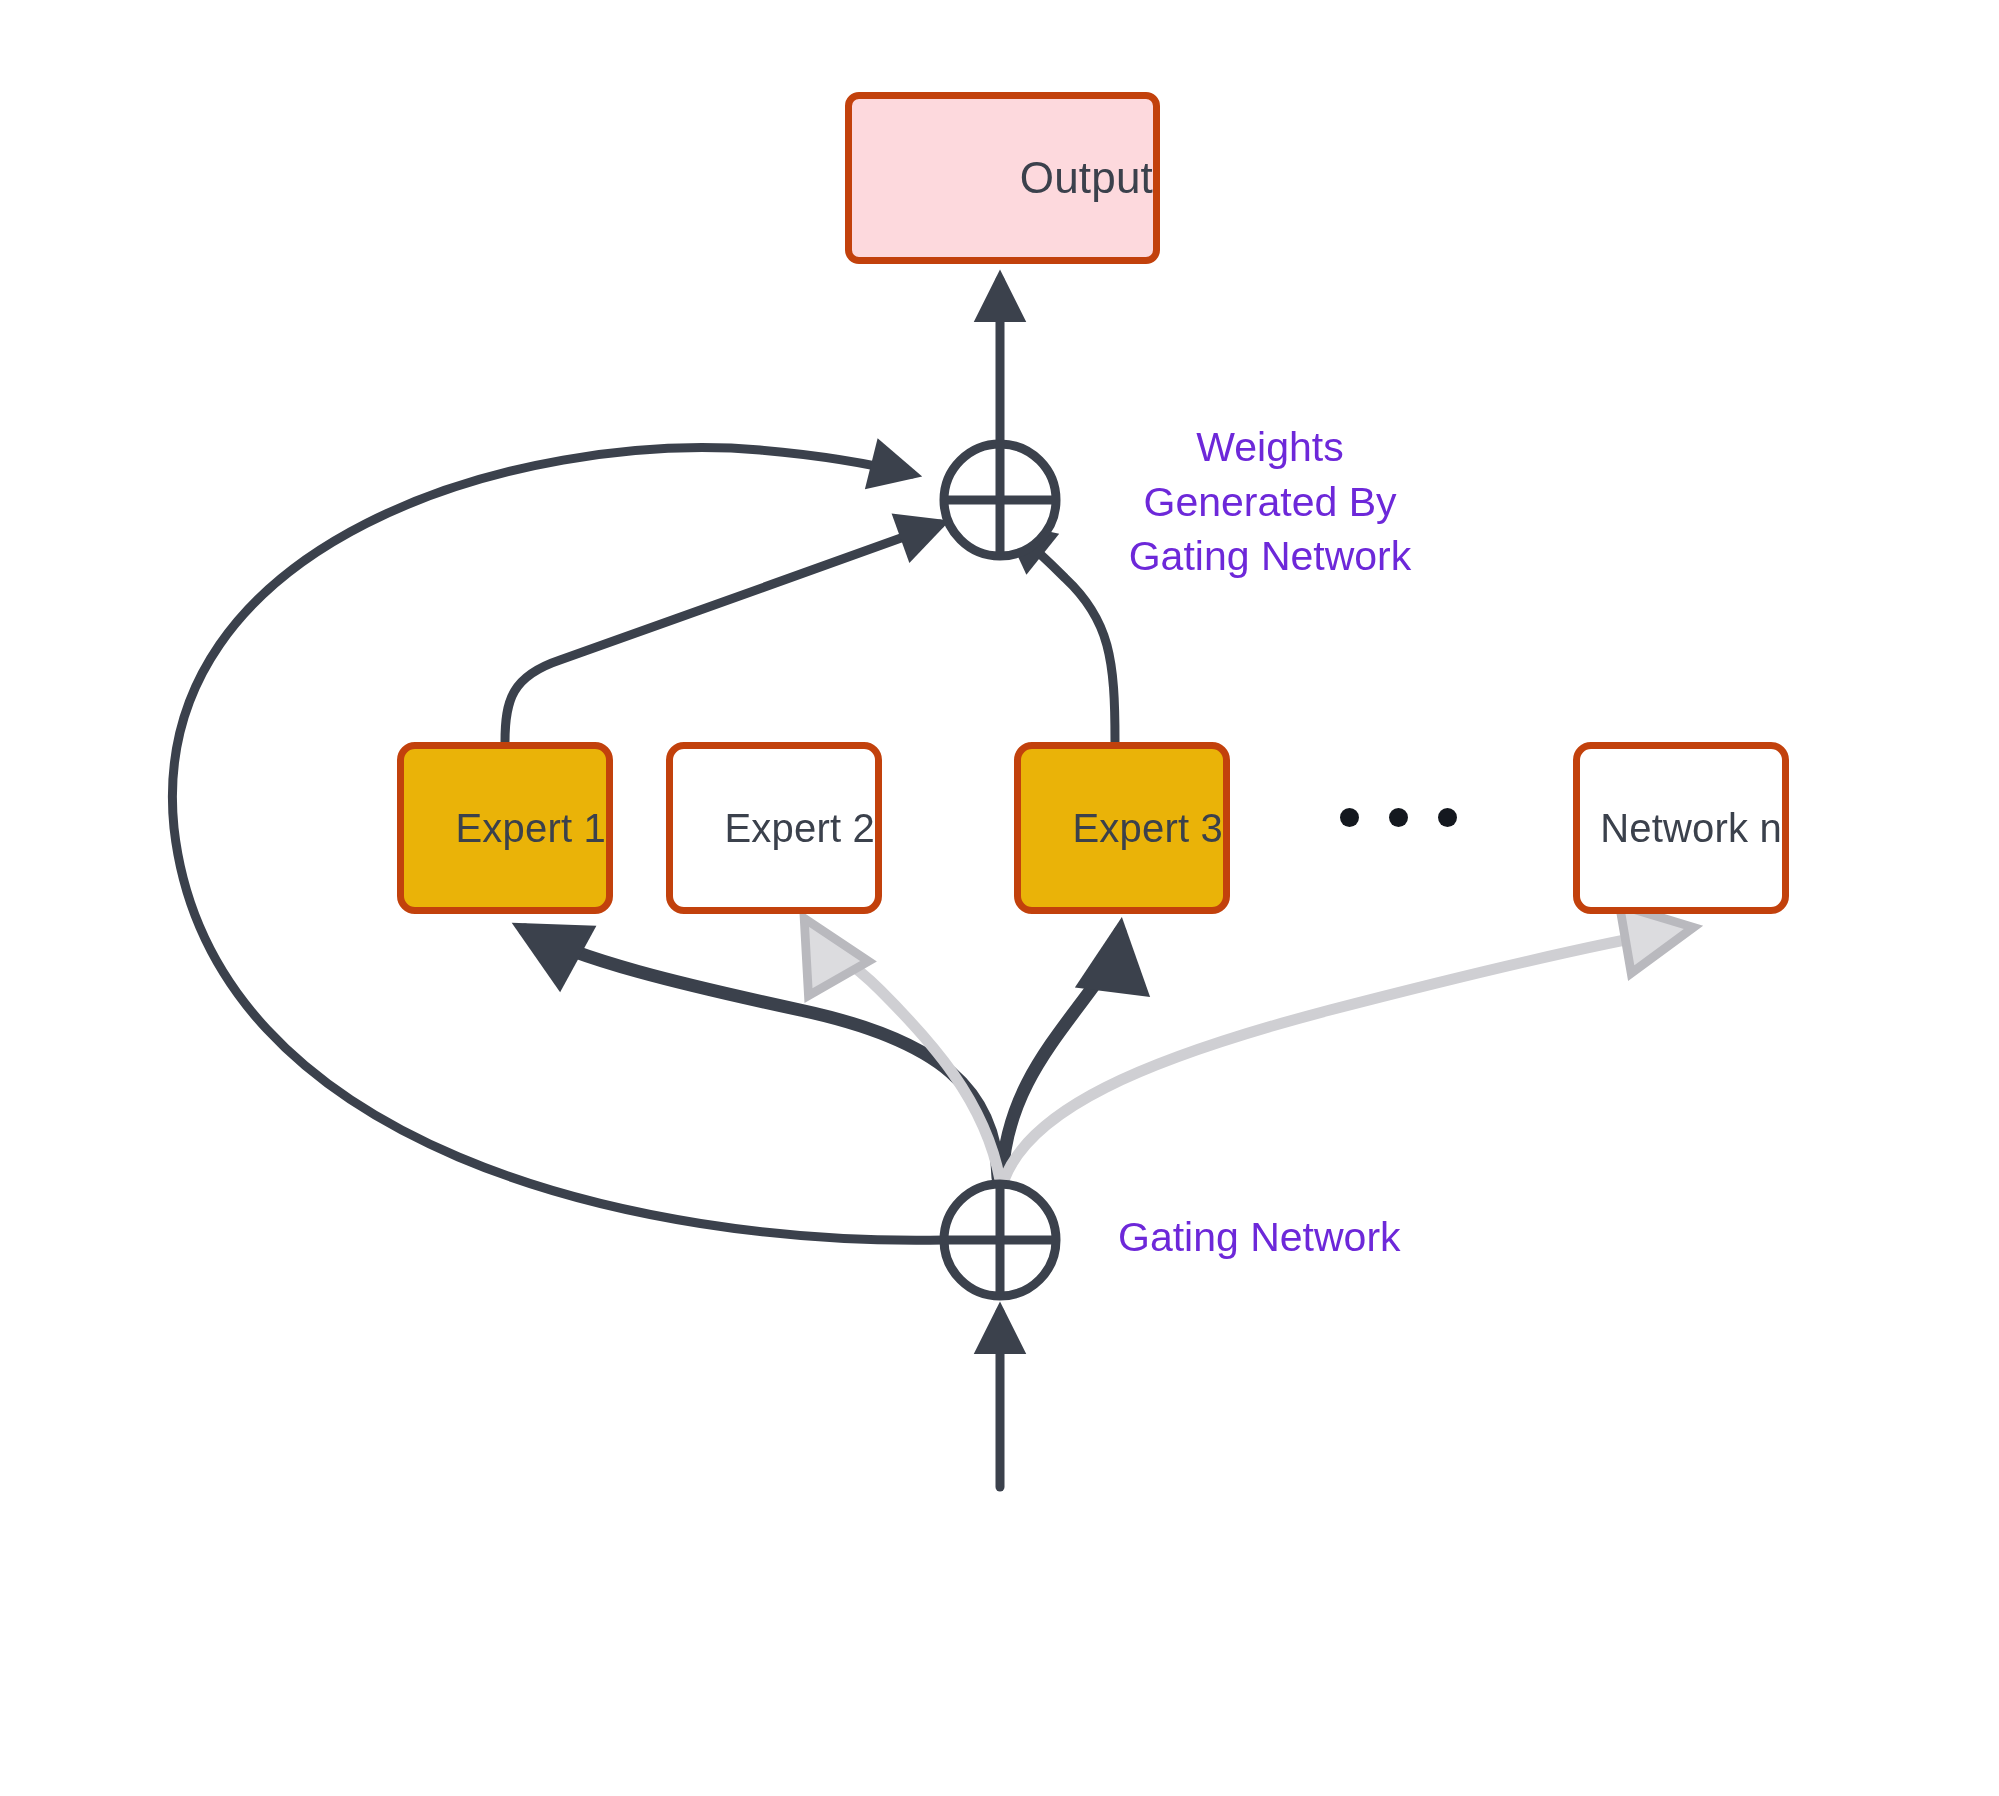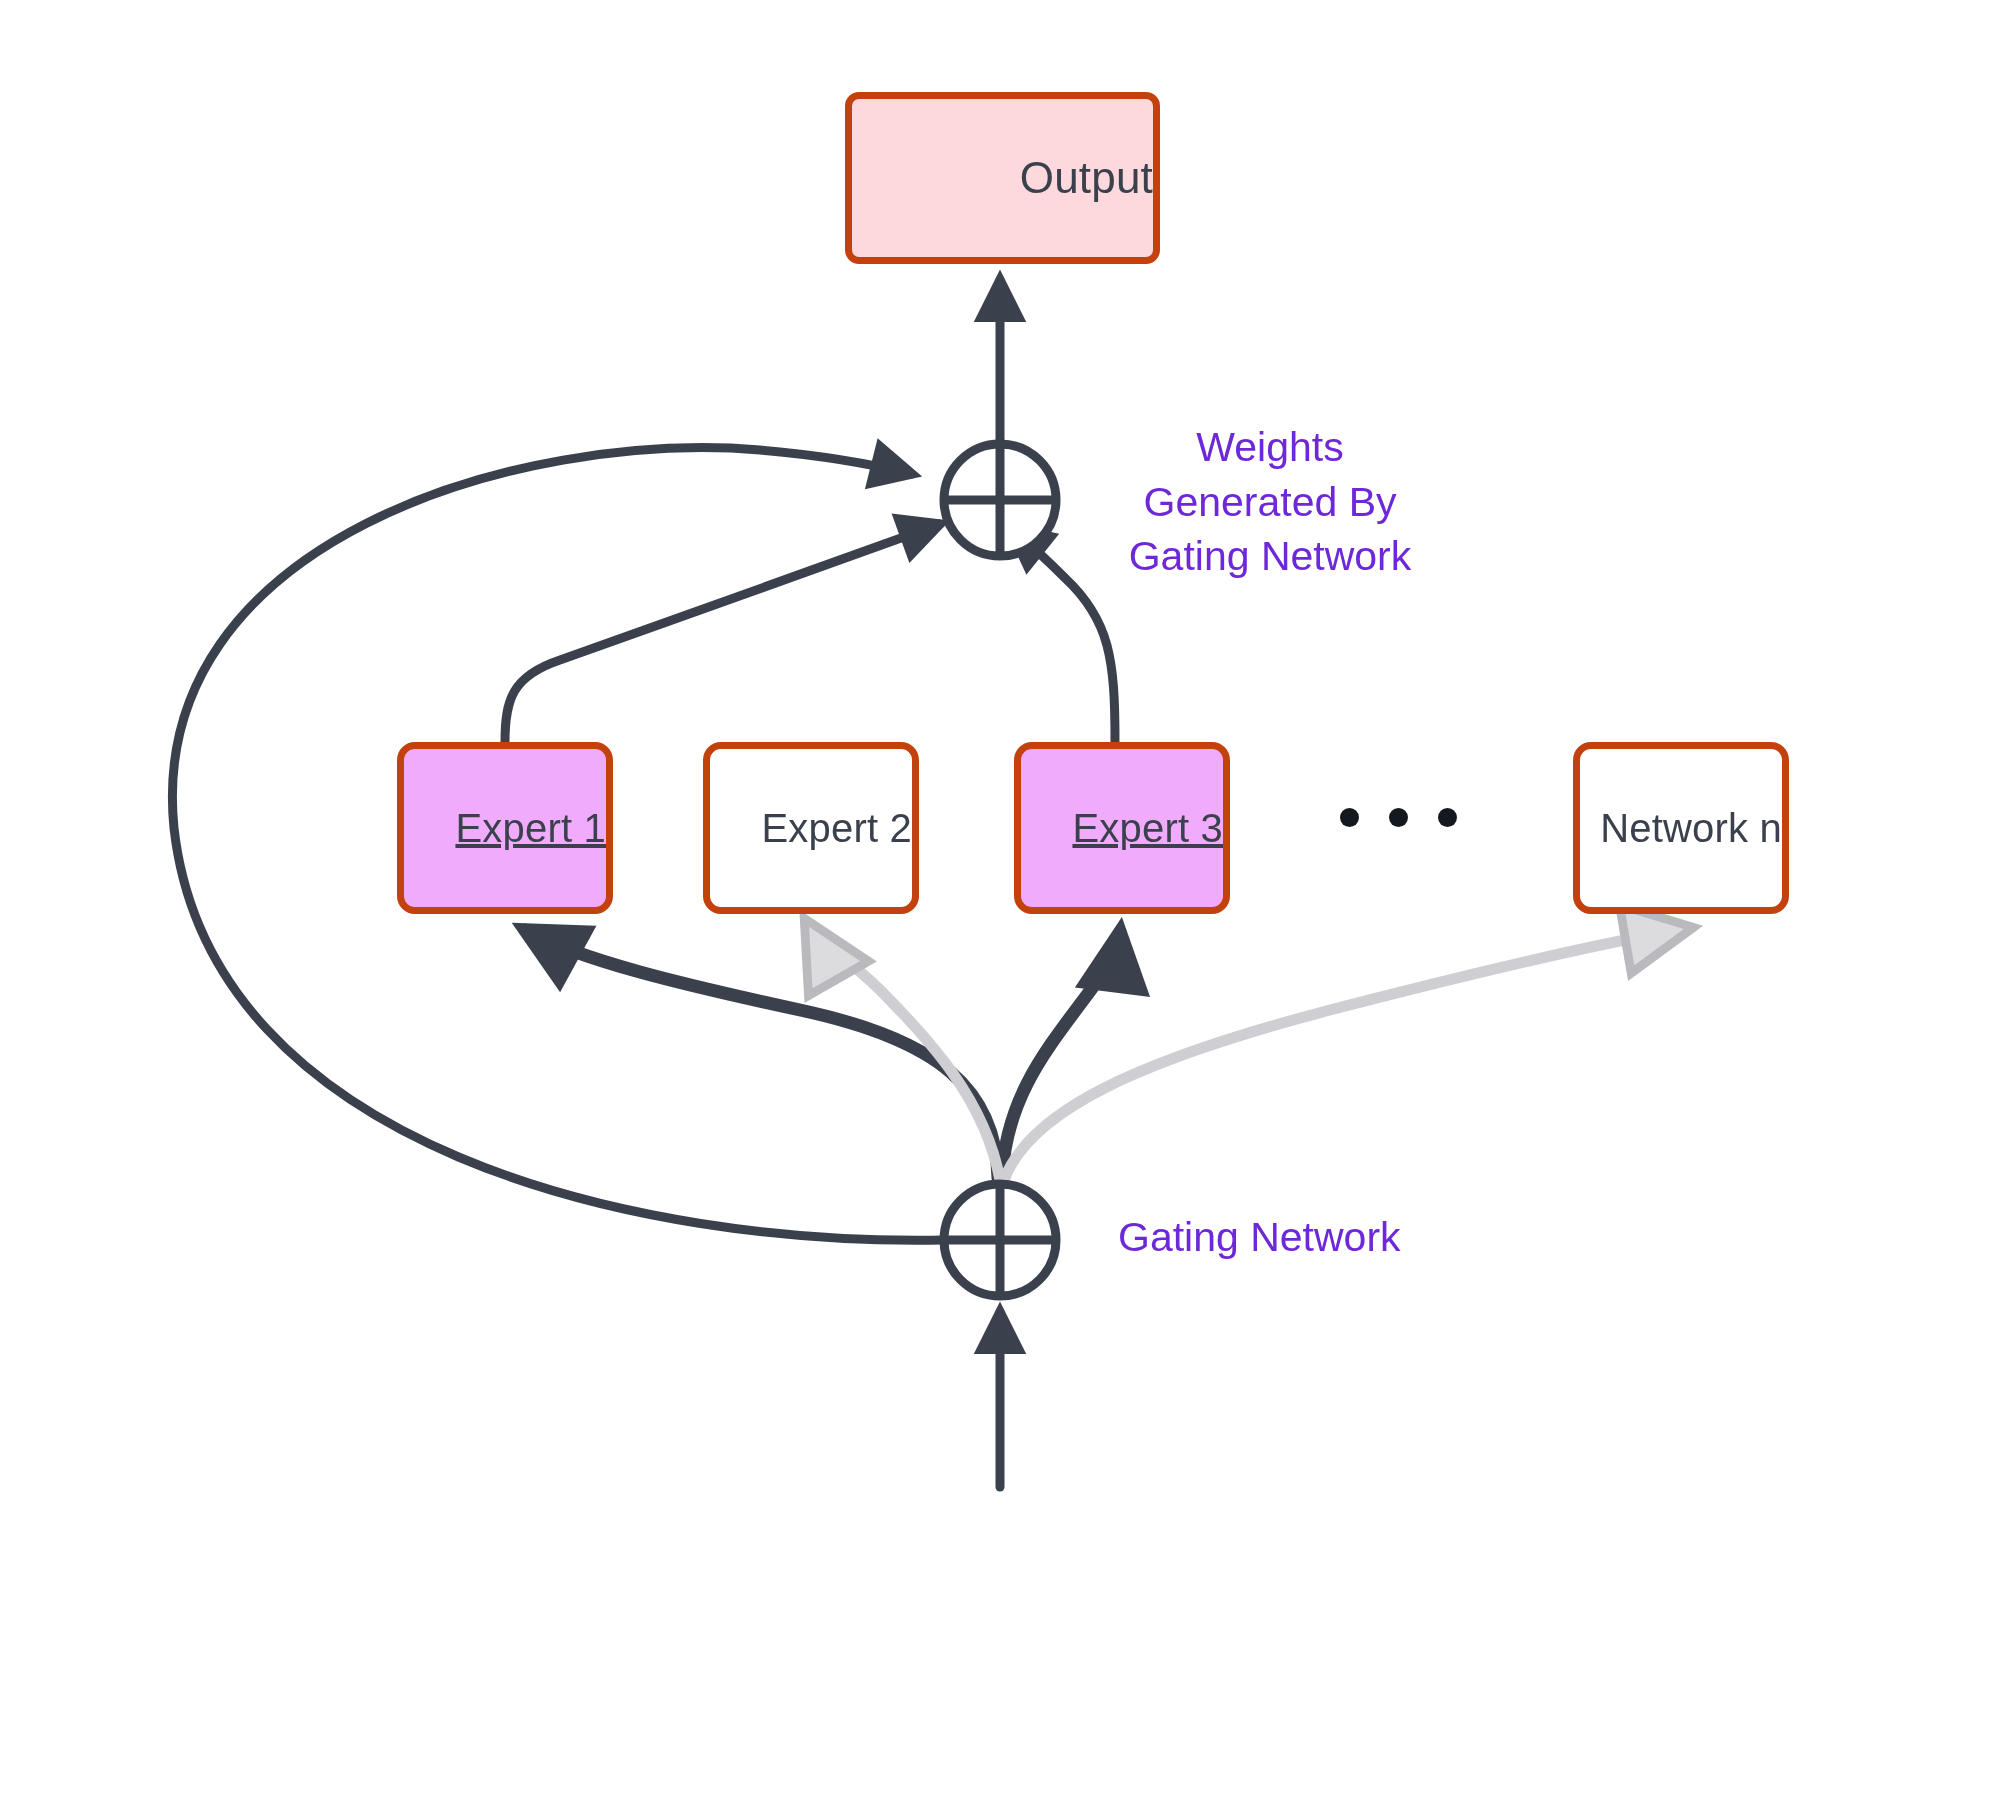--- a/index.html
+++ b/index.html
@@ -38,22 +38,21 @@
   .node.io {
     background: #fdd9dd;
     border-radius: 14px;
     font-size: 44px;
   }
   .node.expert {
     border-radius: 18px;
     font-size: 40px;
   }
   .node.expert.active {
-    background: #f0abfc;
-    text-decoration: underline;
+    background: #eab308;
   }
   .label {
     position: absolute;
     color: #6d28d9;
     font-size: 41px;
     line-height: 1.33;
     white-space: pre-line;
     text-align: center;
   }
   .label.left-aligned {
@@ -138,21 +137,21 @@
   </svg>
 
   <div class="node io" style="left:845px; top:92px; width:315px; height:172px;">
     <span>Output</span>
   </div>
 
   <div class="node expert active" style="left:397px; top:742px; width:216px; height:172px;">
     <span>Expert 1</span>
   </div>
 
-  <div class="node expert" style="left:703px; top:742px; width:216px; height:172px;">
+  <div class="node expert" style="left:666px; top:742px; width:216px; height:172px;">
     <span>Expert 2</span>
   </div>
 
   <div class="node expert active" style="left:1014px; top:742px; width:216px; height:172px;">
     <span>Expert 3</span>
   </div>
 
   <div class="dots" style="left:1340px; top:808px;">
     <span></span>
     <span></span>

